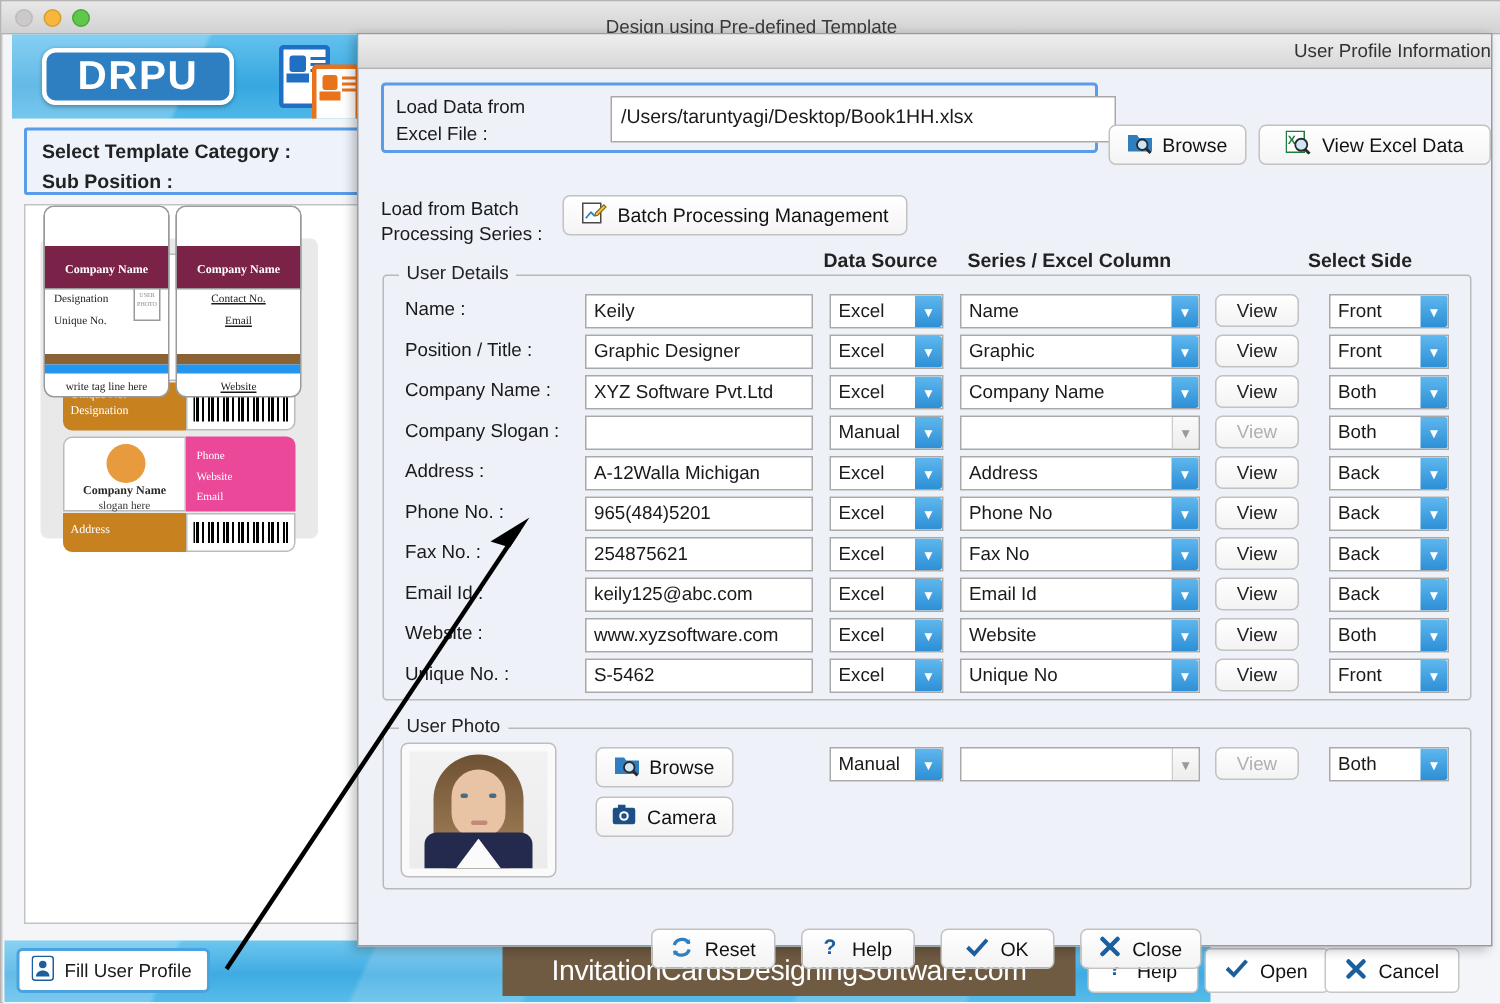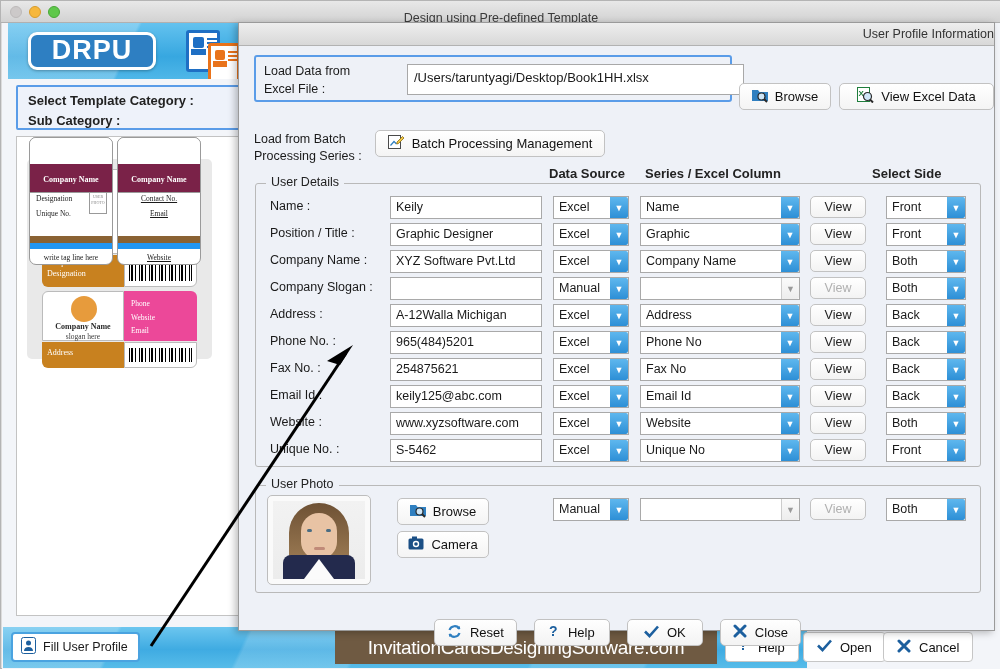--- a/index.html
+++ b/index.html
@@ -272,21 +272,21 @@
       <div class="id-card-ico" id="idcard-blue"></div>
       <div class="id-card-ico" id="idcard-orange"></div>
     </div>
 
     <div id="category-panel">
       <div class="cat-row" style="top:4px;">
         <span class="cat-lbl">Select Template Category :</span>
         <span class="cat-sel">Pre</span>
       </div>
       <div class="cat-row" style="top:24px;">
-        <span class="cat-lbl">Sub Category :</span>
+        <span class="cat-lbl">Sub Position :</span>
         <span class="cat-sel">Cor</span>
       </div>
     </div>
 
     <div id="tpl-panel">
 
       <div class="tpl-card-wrap" id="tpl1">
         <div class="t1a">
           <div class="lft">
             <div class="t1circ"></div>

